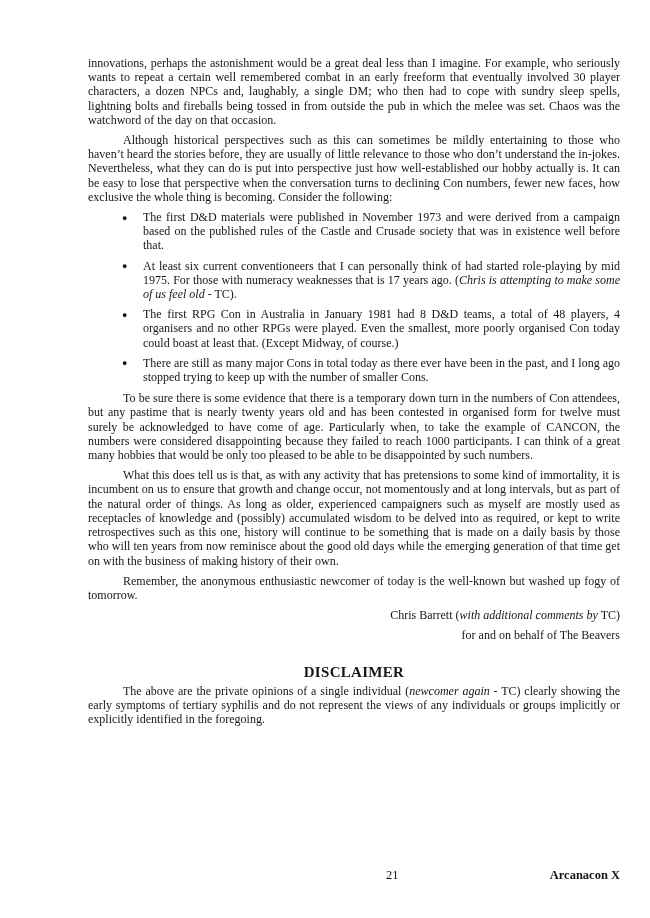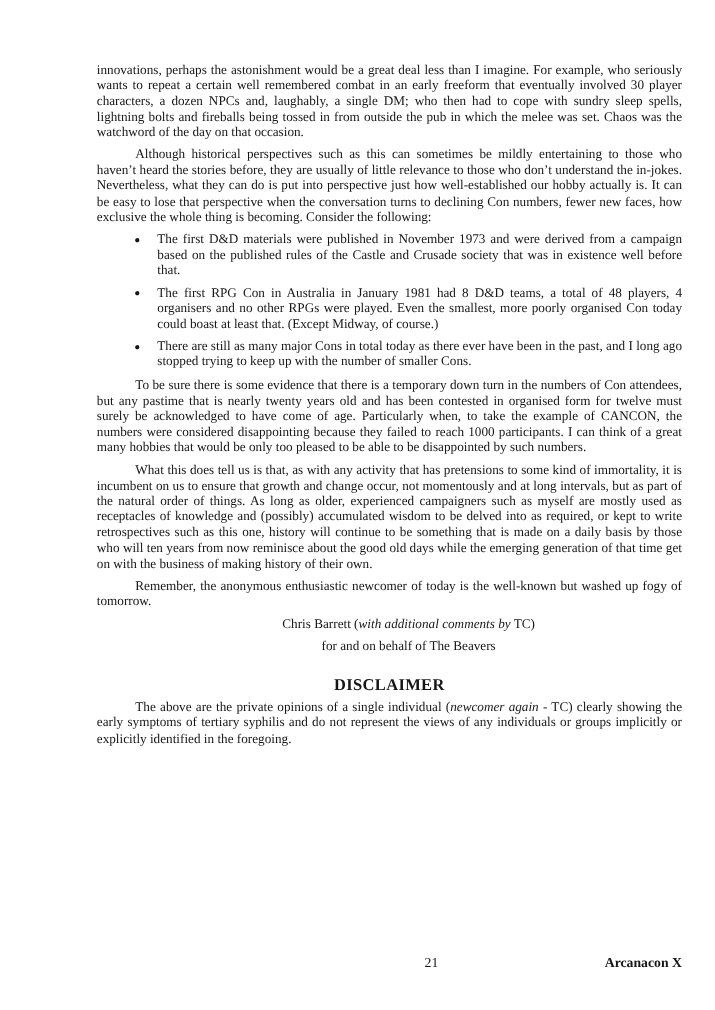--- a/index.html
+++ b/index.html
@@ -40,21 +40,21 @@
     margin: 0 0 6px 0;
     text-align: justify;
   }
   ul.bullets li::before {
     content: "●";
     position: absolute;
     left: -21px;
     top: 0.5px;
     font-size: 9px;
   }
-  .byline-block p { text-align: center; }
+  .byline-block p { text-align: right; }
   h3.disclaimer-heading {
     margin: 22px 0 5px 0;
     text-align: center;
     font-size: 15px;
     font-weight: 600;
     letter-spacing: 0.3px;
     font-style: normal;
   }
   .footer {
     position: absolute;
@@ -81,20 +81,21 @@
 
 <div class="page">
   <div class="content">
 
     <p class="noindent">innovations, perhaps the astonishment would be a great deal less than I imagine. For example, who seriously wants to repeat a certain well remembered combat in an early freeform that eventually involved 30 player characters, a dozen NPCs and, laughably, a single DM; who then had to cope with sundry sleep spells, lightning bolts and fireballs being tossed in from outside the pub in which the melee was set. Chaos was the watchword of the day on that occasion.</p>
 
     <p class="ind">Although historical perspectives such as this can sometimes be mildly entertaining to those who haven’t heard the stories before, they are usually of little relevance to those who don’t understand the in-jokes. Nevertheless, what they can do is put into perspective just how well-established our hobby actually is. It can be easy to lose that perspective when the conversation turns to declining Con numbers, fewer new faces, how exclusive the whole thing is becoming. Consider the following:</p>
 
     <ul class="bullets">
       <li><span>The first D&amp;D materials were published in November 1973 and were derived from a campaign based on the published rules of the Castle and Crusade society that was in existence well before that.</span><i></i><span></span></li>
+      <li><span>At least six current conventioneers that I can personally think of had started role-playing by mid 1975. For those with numeracy weaknesses that is 17 years ago. (</span><i>Chris is attempting to make some of us feel old</i><span> - TC).</span></li>
       <li><span>The first RPG Con in Australia in January 1981 had 8 D&amp;D teams, a total of 48 players, 4 organisers and no other RPGs were played. Even the smallest, more poorly organised Con today could boast at least that. (Except Midway, of course.)</span><i></i><span></span></li>
       <li><span>There are still as many major Cons in total today as there ever have been in the past, and I long ago stopped trying to keep up with the number of smaller Cons.</span><i></i><span></span></li>
     </ul>
 
     <p class="ind">To be sure there is some evidence that there is a temporary down turn in the numbers of Con attendees, but any pastime that is nearly twenty years old and has been contested in organised form for twelve must surely be acknowledged to have come of age. Particularly when, to take the example of CANCON, the numbers were considered disappointing because they failed to reach 1000 participants. I can think of a great many hobbies that would be only too pleased to be able to be disappointed by such numbers.</p>
 
     <p class="ind">What this does tell us is that, as with any activity that has pretensions to some kind of immortality, it is incumbent on us to ensure that growth and change occur, not momentously and at long intervals, but as part of the natural order of things. As long as older, experienced campaigners such as myself are mostly used as receptacles of knowledge and (possibly) accumulated wisdom to be delved into as required, or kept to write retrospectives such as this one, history will continue to be something that is made on a daily basis by those who will ten years from now reminisce about the good old days while the emerging generation of that time get on with the business of making history of their own.</p>
 
     <p class="ind">Remember, the anonymous enthusiastic newcomer of today is the well-known but washed up fogy of tomorrow.</p>
 

